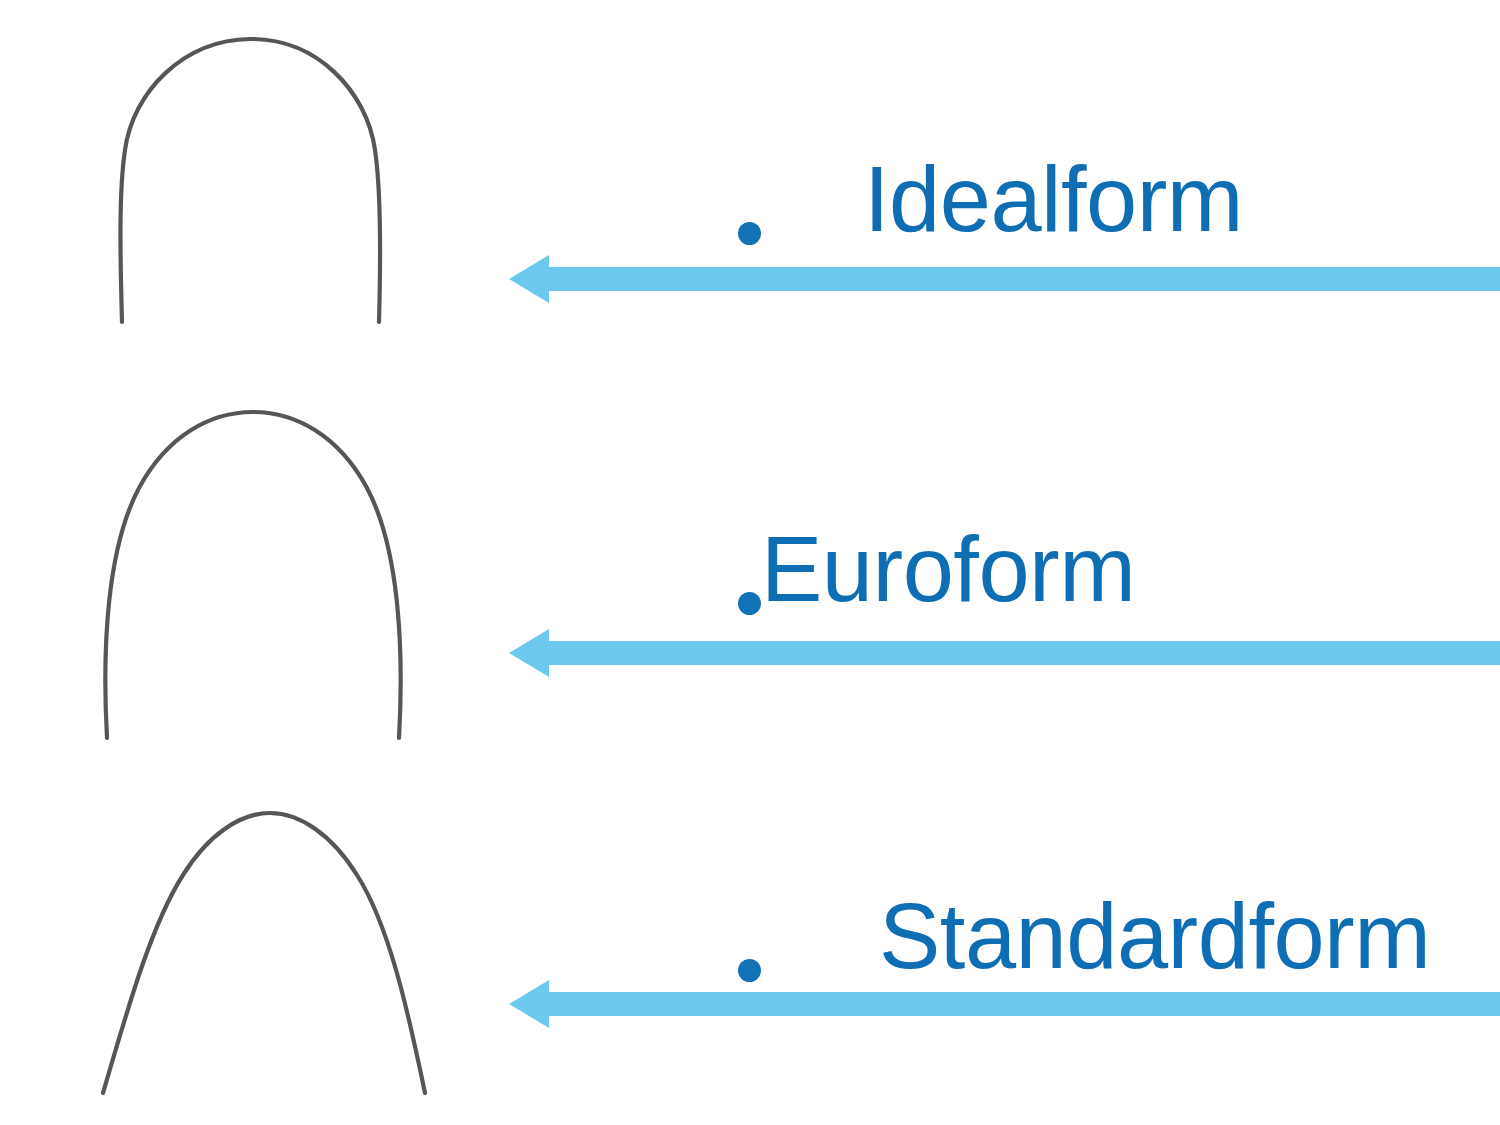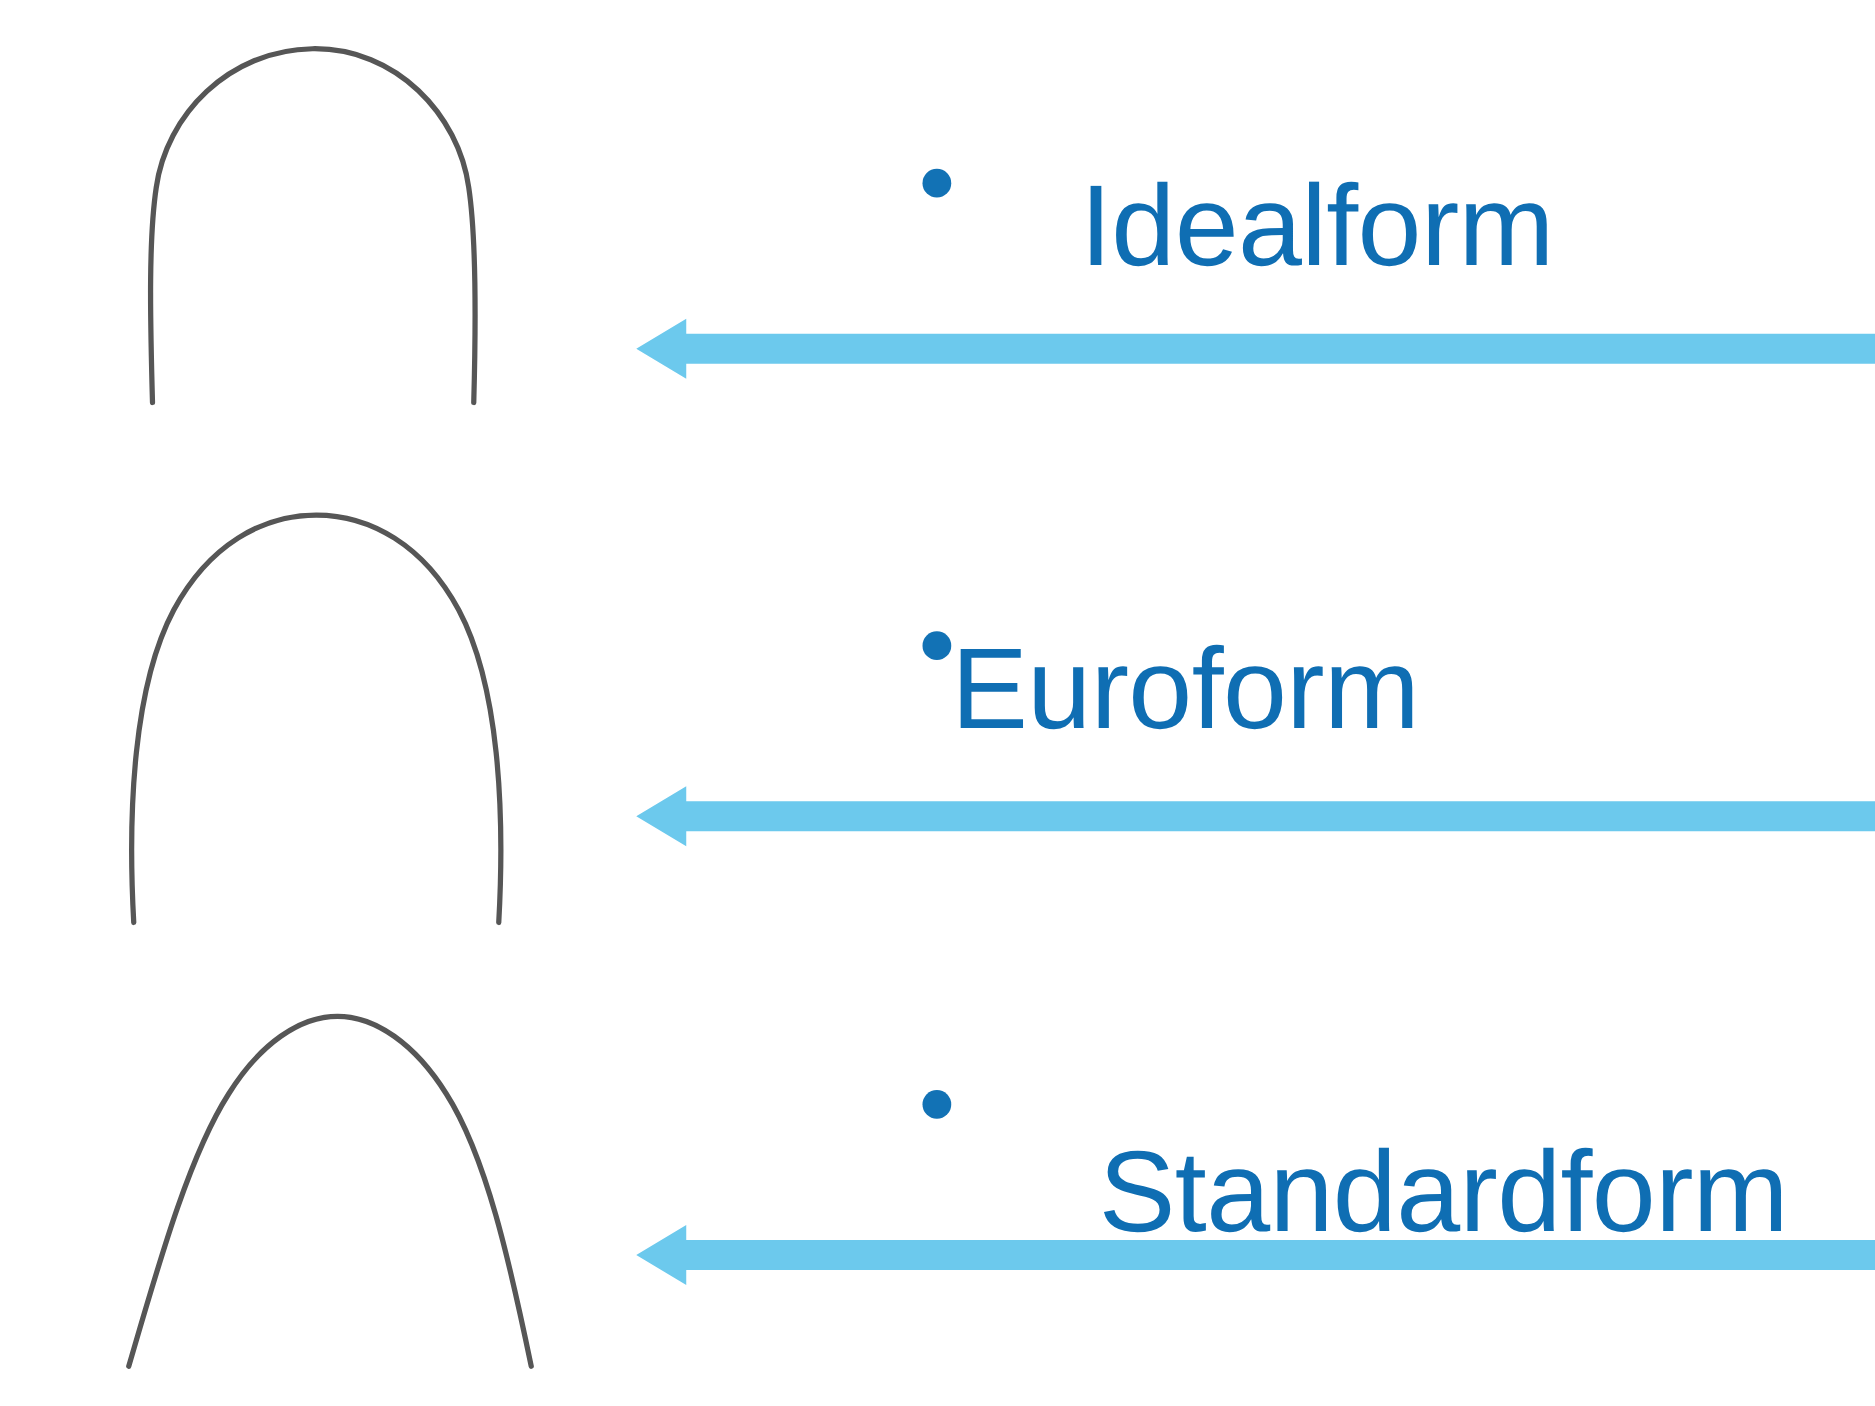--- a/index.html
+++ b/index.html
@@ -48,21 +48,21 @@
     fill: #6CC9ED;
   }
   #arrow-idealform    { top: 251px; }
   #arrow-euroform     { top: 625px; }
   #arrow-standardform { top: 976px; }
 
   
   .bullet-row {
     position: absolute;
     display: flex;
-    align-items: flex-start;
+    align-items: flex-end;
     height: 110px;
   }
   .bullet-dot {
     width: 23px;
     height: 23px;
     border-radius: 50%;
     background: #1272B5;
     flex: 0 0 auto;
   }
   .bullet-label {

